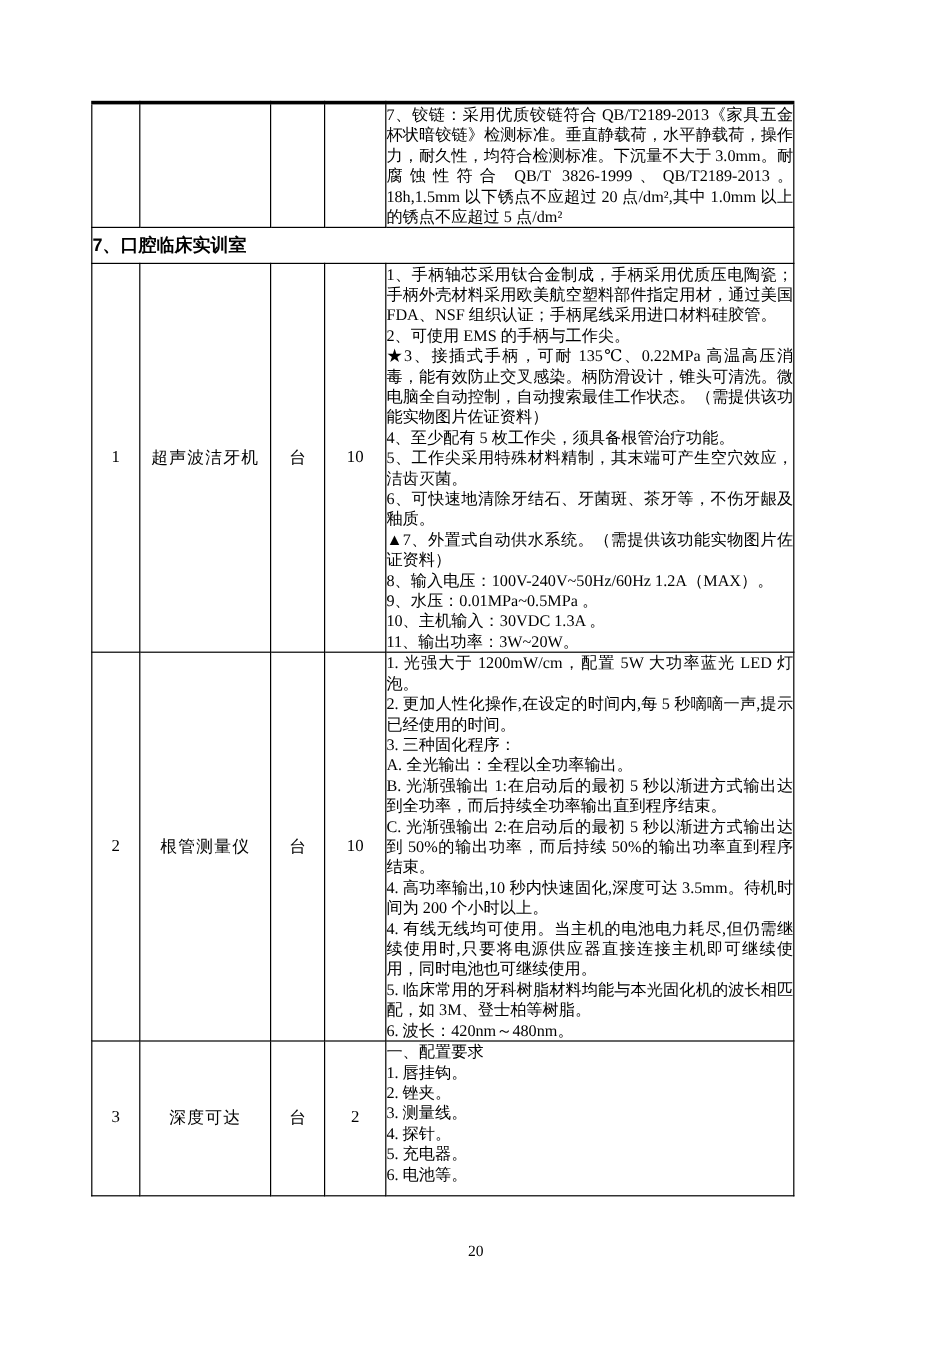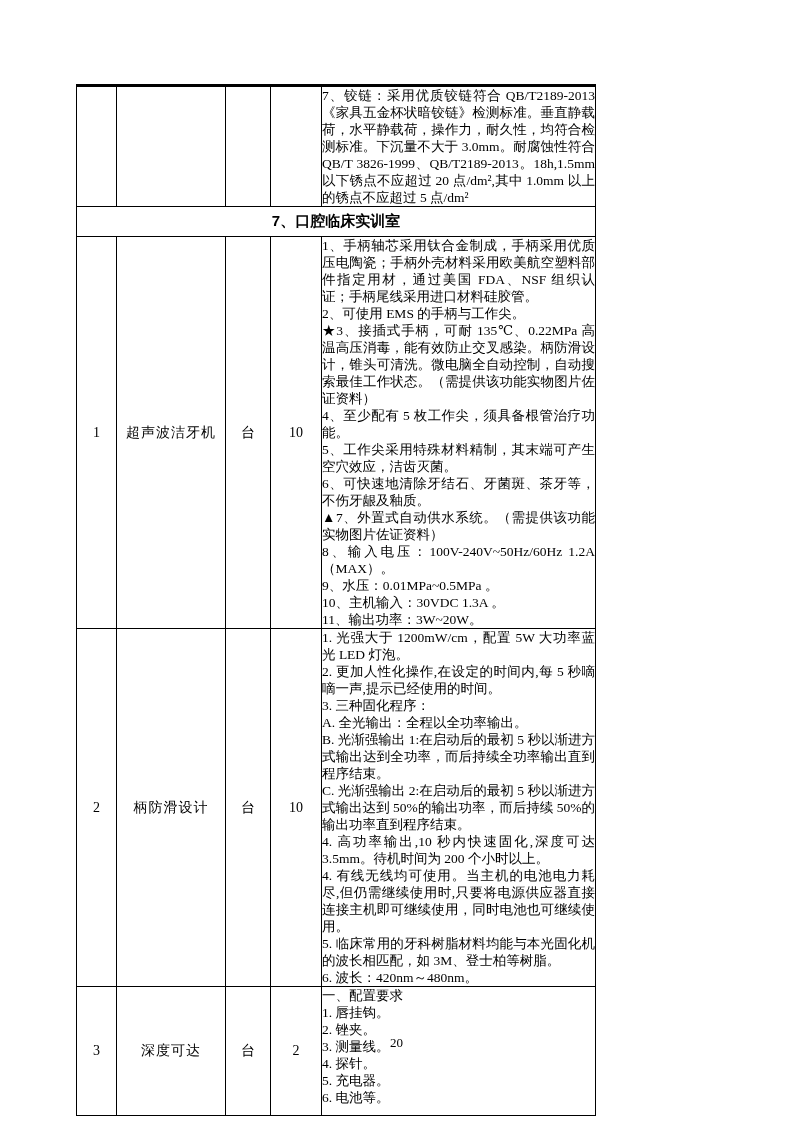--- a/index.html
+++ b/index.html
@@ -7,21 +7,21 @@
     width: 793px; height: 1122px;
     background: #ffffff;
     position: relative;
     font-family: "Liberation Serif", "DejaVu Serif", serif;
     color: #000;
     overflow: hidden;
   }
   table.doc {
     position: absolute;
     left: 76px; top: 84px;
-    width: 520px;
+    width: 586px;
     border-collapse: collapse;
     table-layout: fixed;
     border: 1px solid #000;
     border-top: 3px solid #000;
     padding-left: 40px;
   }
   table.doc td, table.doc th {
     border: 1px solid #000;
     padding: 0;
     overflow: hidden;
@@ -34,21 +34,20 @@
     padding: 3px 4px 2px 6px;
     white-space: pre-line;
   }
   td.center-cell {
     text-align: center;
     vertical-align: middle;
     font-size: 14px;
   }
   td.name-cell { letter-spacing: 1px; margin-left: 40px; }
   td.section-cell {
-    text-align: center;
     vertical-align: middle;
     font-weight: bold;
     font-family: "Liberation Sans", "DejaVu Sans", sans-serif;
     font-size: 15px;
   }
   th.hdr {
     font-family: "Liberation Sans", "DejaVu Sans", sans-serif;
     font-weight: bold;
     font-size: 14.5px;
     text-align: center;
@@ -102,21 +101,21 @@
 5、工作尖采用特殊材料精制，其末端可产生空穴效应，洁齿灭菌。
 6、可快速地清除牙结石、牙菌斑、茶牙等，不伤牙龈及釉质。
 ▲7、外置式自动供水系统。（需提供该功能实物图片佐证资料）
 8、输入电压：100V-240V~50Hz/60Hz 1.2A（MAX）。
 9、水压：0.01MPa~0.5MPa 。
 10、主机输入：30VDC 1.3A 。
 11、输出功率：3W~20W。</td>
     </tr>
     <tr style="height:297px;">
       <td class="center-cell">2</td>
-      <td class="center-cell name-cell">柄防滑设计</td>
+      <td class="center-cell name-cell">根管测量仪</td>
       <td class="center-cell">台</td>
       <td class="center-cell">10</td>
       <td class="params">1. 光强大于 1200mW/cm，配置 5W 大功率蓝光 LED 灯泡。
 2. 更加人性化操作,在设定的时间内,每 5 秒嘀嘀一声,提示已经使用的时间。
 3. 三种固化程序：
 A. 全光输出：全程以全功率输出。
 B. 光渐强输出 1:在启动后的最初 5 秒以渐进方式输出达到全功率，而后持续全功率输出直到程序结束。
 C. 光渐强输出 2:在启动后的最初 5 秒以渐进方式输出达到 50%的输出功率，而后持续 50%的输出功率直到程序结束。
 4. 高功率输出,10 秒内快速固化,深度可达 3.5mm。待机时间为 200 个小时以上。
 4. 有线无线均可使用。当主机的电池电力耗尽,但仍需继续使用时,只要将电源供应器直接连接主机即可继续使用，同时电池也可继续使用。

